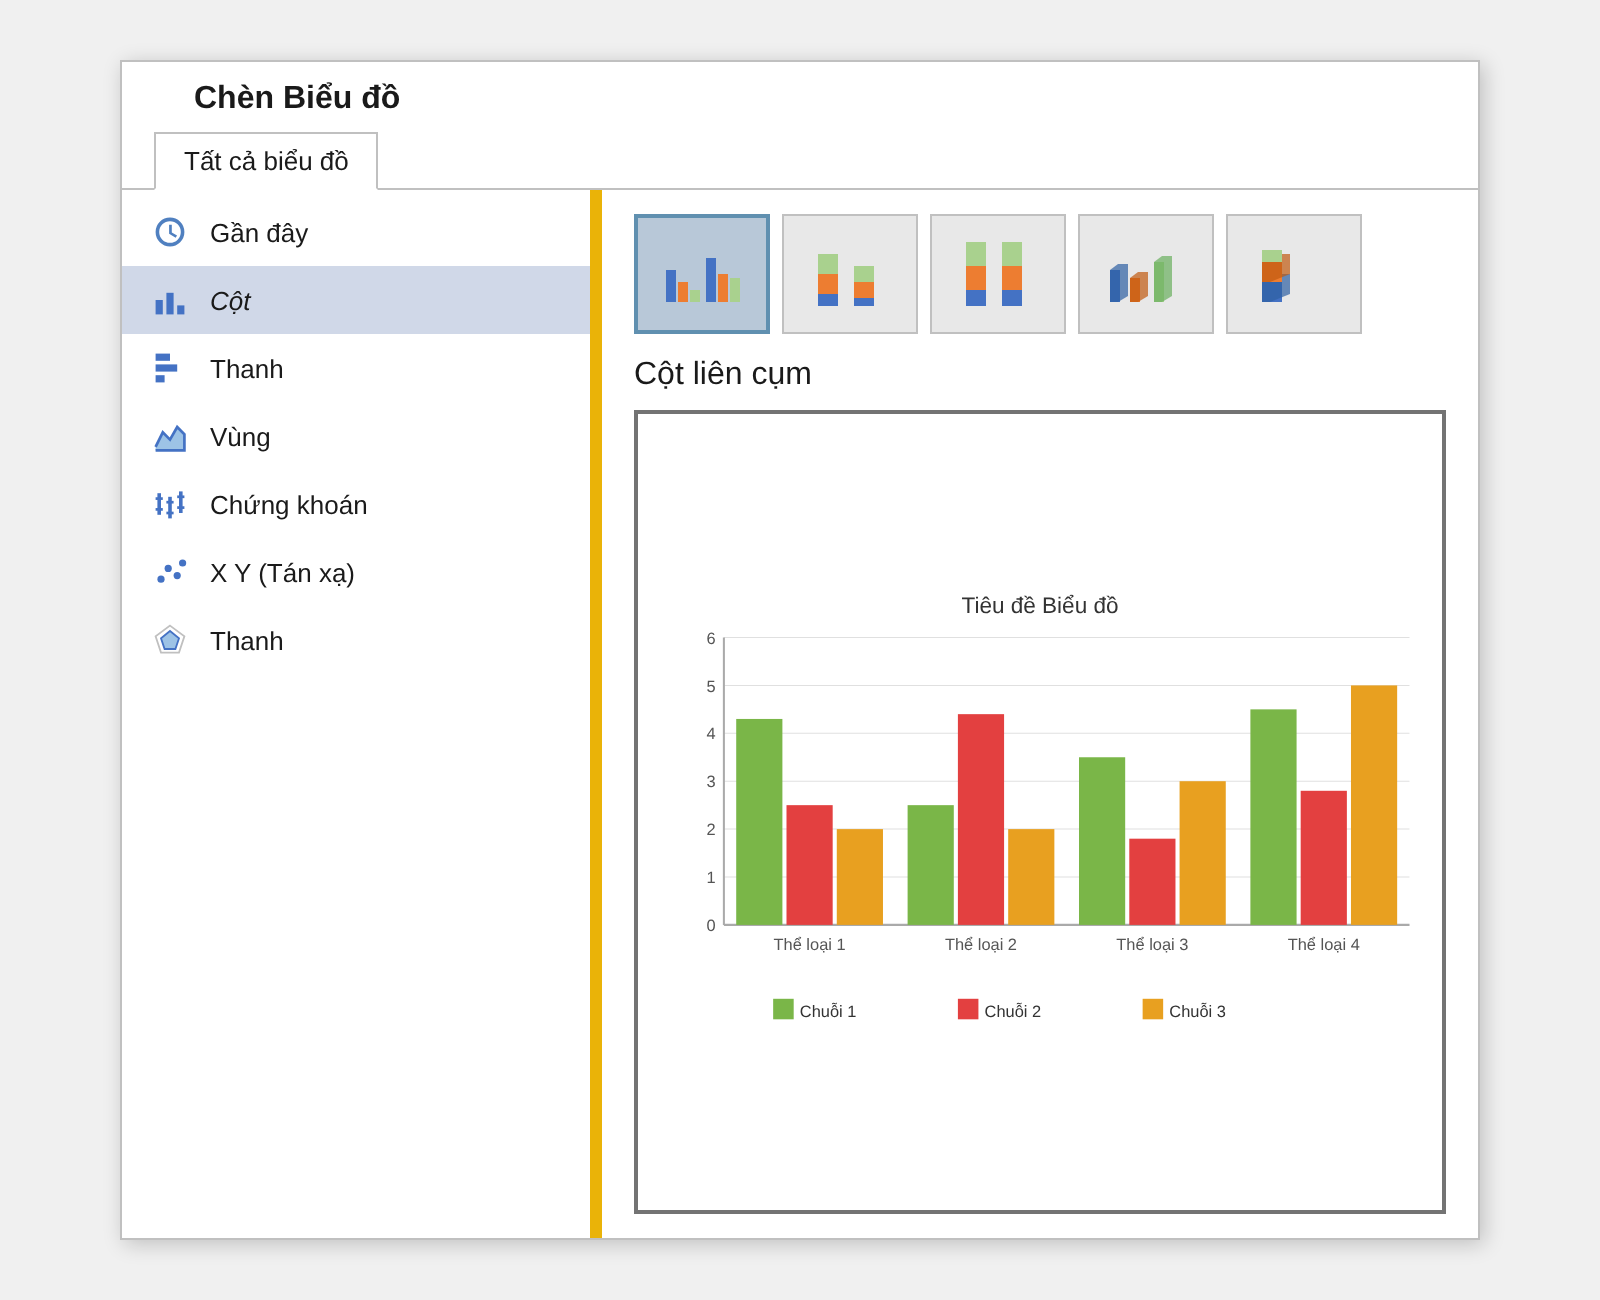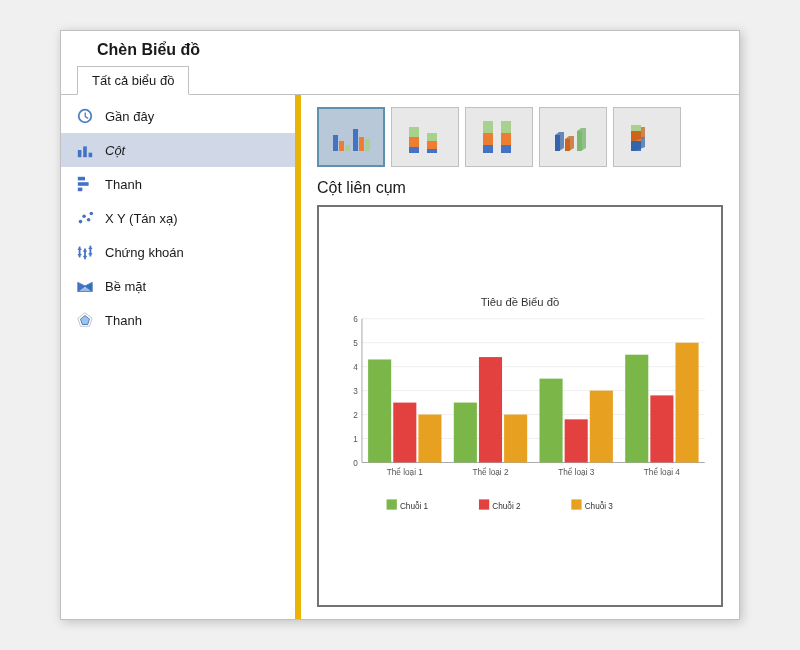--- a/index.html
+++ b/index.html
@@ -171,53 +171,51 @@
               <rect x="2" y="2" width="8" height="4" fill="#4472c4"></rect>
               <rect x="2" y="8" width="12" height="4" fill="#4472c4"></rect>
               <rect x="2" y="14" width="5" height="4" fill="#4472c4"></rect>
             </svg>
           </div>
           <span class="left-item-label">Thanh</span>
         </div>
         <div class="left-item">
           <div class="left-item-icon">
             <svg viewBox="0 0 20 20" width="18" height="18">
-              <circle cx="5" cy="14" r="2" fill="#4472c4"></circle>
-              <circle cx="9" cy="8" r="2" fill="#4472c4"></circle>
-              <circle cx="14" cy="12" r="2" fill="#4472c4"></circle>
-              <circle cx="17" cy="5" r="2" fill="#4472c4"></circle>
-            </svg>
-          </div>
-          <span class="left-item-label">X Y (Tán xạ)</span>
+              <polyline points="2,16 6,8 10,12 14,5 18,9 18,18 2,18" fill="#9dc3e6" stroke="#4472c4" stroke-width="1.5"></polyline>
+            </svg>
+          </div>
+          <span class="left-item-label">Vùng</span>
         </div>
         <div class="left-item">
           <div class="left-item-icon">
             <svg viewBox="0 0 20 20" width="18" height="18">
               <line x1="4" y1="4" x2="4" y2="16" stroke="#4472c4" stroke-width="2"></line>
               <line x1="2" y1="7" x2="6" y2="7" stroke="#4472c4" stroke-width="1.5"></line>
               <line x1="2" y1="13" x2="6" y2="13" stroke="#4472c4" stroke-width="1.5"></line>
               <line x1="10" y1="6" x2="10" y2="18" stroke="#4472c4" stroke-width="2"></line>
               <line x1="8" y1="9" x2="12" y2="9" stroke="#4472c4" stroke-width="1.5"></line>
               <line x1="8" y1="15" x2="12" y2="15" stroke="#4472c4" stroke-width="1.5"></line>
               <line x1="16" y1="3" x2="16" y2="15" stroke="#4472c4" stroke-width="2"></line>
               <line x1="14" y1="6" x2="18" y2="6" stroke="#4472c4" stroke-width="1.5"></line>
               <line x1="14" y1="12" x2="18" y2="12" stroke="#4472c4" stroke-width="1.5"></line>
             </svg>
           </div>
           <span class="left-item-label">Chứng khoán</span>
         </div>
         <div class="left-item">
           <div class="left-item-icon">
             <svg viewBox="0 0 20 20" width="18" height="18">
-              <polygon points="2,16 10,10 18,16" fill="#9dc3e6" stroke="#4472c4" stroke-width="1"></polygon>
-              <polygon points="2,16 10,10 2,6" fill="#4472c4" stroke="#4472c4" stroke-width="1"></polygon>
-              <polygon points="18,16 10,10 18,6" fill="#2e75b6" stroke="#4472c4" stroke-width="1"></polygon>
-            </svg>
-          </div>
-          <span class="left-item-label">Bề mặt</span>
+              <circle cx="5" cy="14" r="2" fill="#4472c4"></circle>
+              <circle cx="9" cy="8" r="2" fill="#4472c4"></circle>
+              <circle cx="14" cy="12" r="2" fill="#4472c4"></circle>
+              <circle cx="17" cy="5" r="2" fill="#4472c4"></circle>
+            </svg>
+          </div>
+          <span class="left-item-label">X Y (Tán xạ)</span>
         </div>
         <div class="left-item">
           <div class="left-item-icon">
             <svg viewBox="0 0 20 20" width="18" height="18">
               <polygon points="10,2 18,8 15,17 5,17 2,8" fill="none" stroke="#c0c0c0" stroke-width="1"></polygon>
               <polygon points="10,5 15,9 13,15 7,15 5,9" fill="#9dc3e6" stroke="#4472c4" stroke-width="1"></polygon>
             </svg>
           </div>
           <span class="left-item-label">Thanh</span>
         </div>

